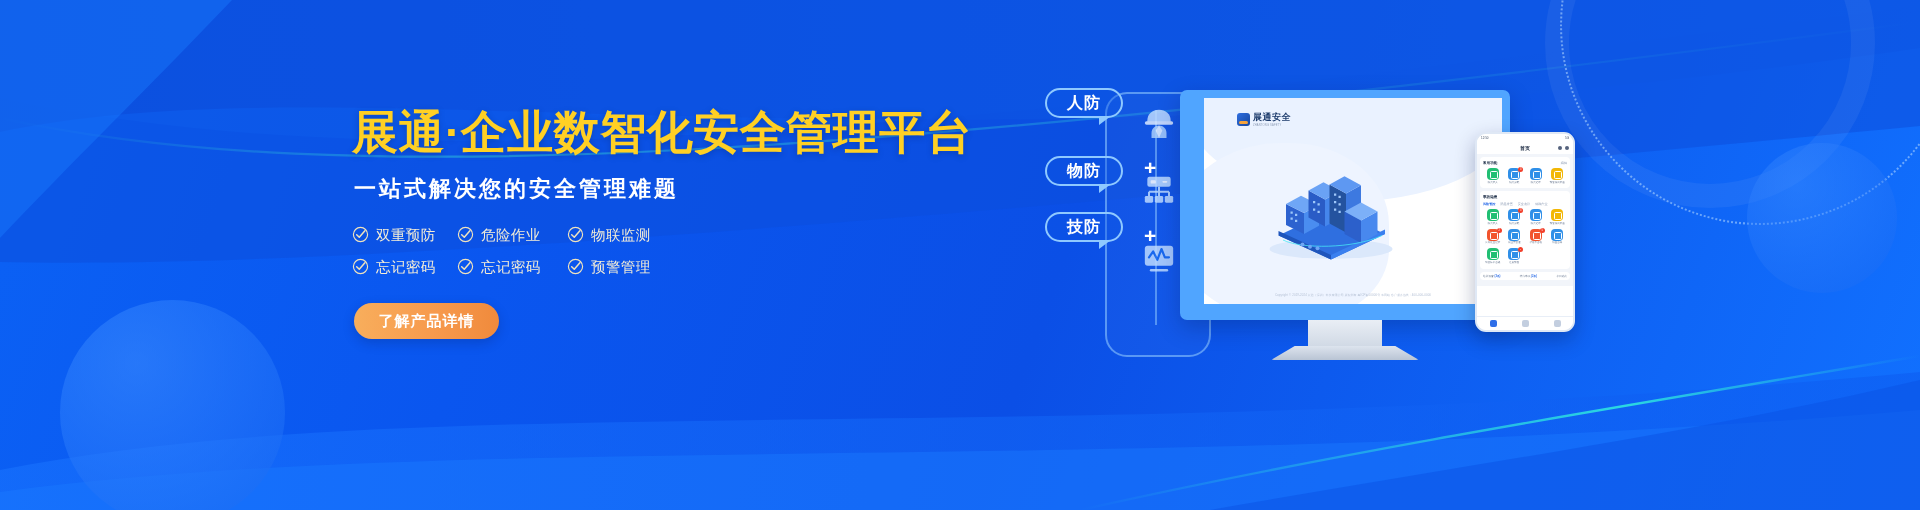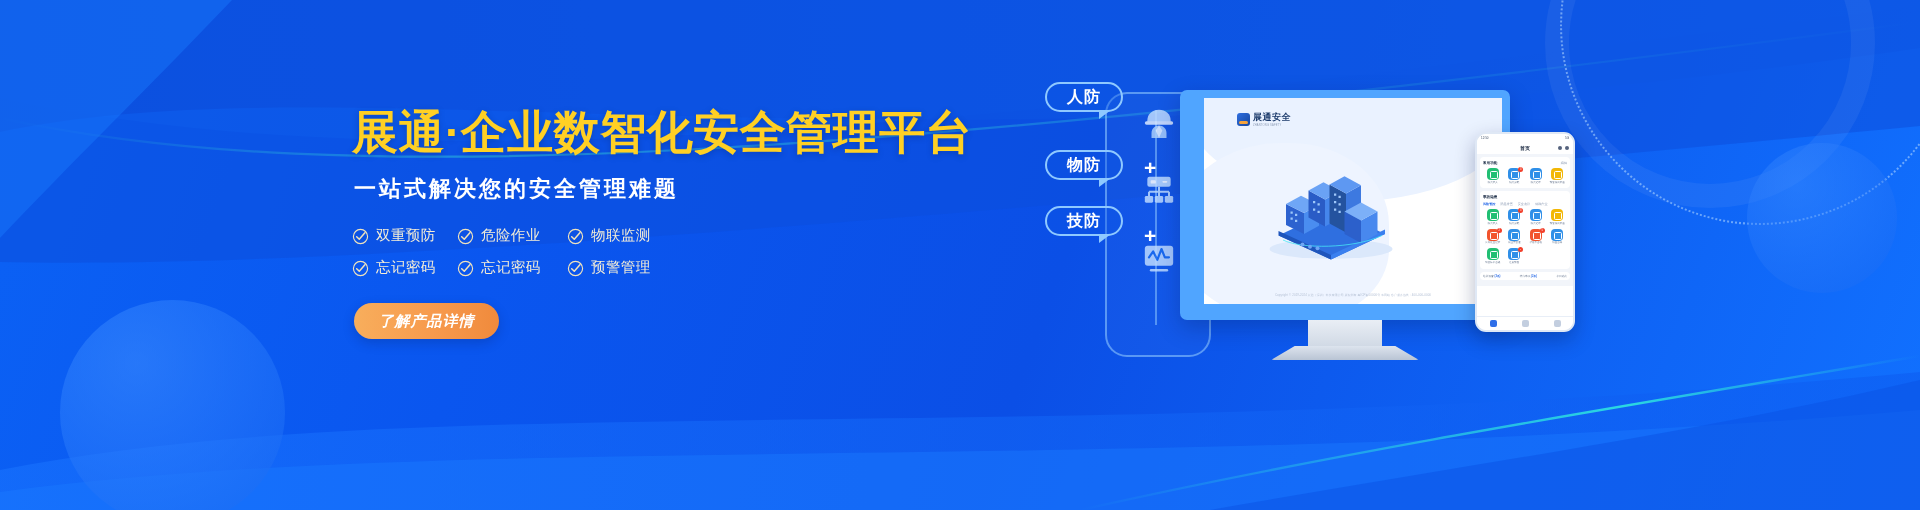--- a/index.html
+++ b/index.html
@@ -40,50 +40,49 @@
     margin:0;font-size:46px;line-height:1.18;font-weight:bold;color:#ffd024;
     letter-spacing:.5px;white-space:nowrap;
     text-shadow:0 2px 6px rgba(0,20,70,.25);
   }
   .subline{
     margin:15px 0 0 2px;font-size:22px;font-weight:bold;color:#ffffff;
     letter-spacing:3px;white-space:nowrap;
   }
 
   .features{margin-top:22px;display:grid;grid-template-columns:105px 110px 110px;row-gap:13px;column-gap:0;}
-  .feat{display:flex;align-items:flex-end;gap:7px;white-space:nowrap;}
+  .feat{display:flex;align-items:flex-start;gap:7px;white-space:nowrap;}
   .feat .tick{width:17px;height:17px;flex:0 0 17px;display:block;}
   .feat .lbl{font-size:14.5px;color:#f4edd6;letter-spacing:.4px;}
 
   .cta{
     margin-top:26px;margin-left:2px;display:inline-flex;align-items:center;justify-content:center;
     width:145px;height:36px;border-radius:18px;border:0;cursor:pointer;
     background:linear-gradient(90deg,#f8ae5c 0%,#f79a4d 55%,#f08a3c 100%);
     color:#ffffff;font-size:15px;font-weight:bold;letter-spacing:1px;
     font-family:"Liberation Sans","DejaVu Sans",sans-serif;
     box-shadow:0 4px 12px rgba(0,25,80,.22);
-    font-style:italic;
   }
 
   
   .devices{position:absolute;left:1040px;top:70px;width:620px;height:400px;}
 
   
   .tagpanel{
     position:absolute;left:65px;top:22px;width:106px;height:265px;
     border:2px solid rgba(150,205,255,.55);border-radius:22px;
     background:rgba(255,255,255,.03);
   }
   .tagspine{position:absolute;left:115px;top:40px;width:2px;height:215px;background:rgba(150,205,255,.5);}
 
   .tag{
     position:absolute;left:5px;width:78px;height:30px;border-radius:15px;
     border:2px solid #8fc9ff;background:rgba(12,86,230,.35);
     display:flex;align-items:center;justify-content:center;
-    color:#ffffff;font-size:16px;font-weight:bold;letter-spacing:1px;
+    color:#ffffff;font-size:16px;font-weight:bold;letter-spacing:1px;margin-top:6px;
   }
   .tag:after{
     content:"";position:absolute;right:10px;bottom:-9px;
     width:0;height:0;border-left:12px solid #8fc9ff;border-bottom:9px solid transparent;
   }
   .tag-1{top:12px;} .tag-2{top:80px;} .tag-3{top:136px;}
 
   .plus{position:absolute;left:104px;color:#ffffff;font-size:21px;font-weight:bold;line-height:1;}
   .plus-1{top:87px;} .plus-2{top:155px;}
 

